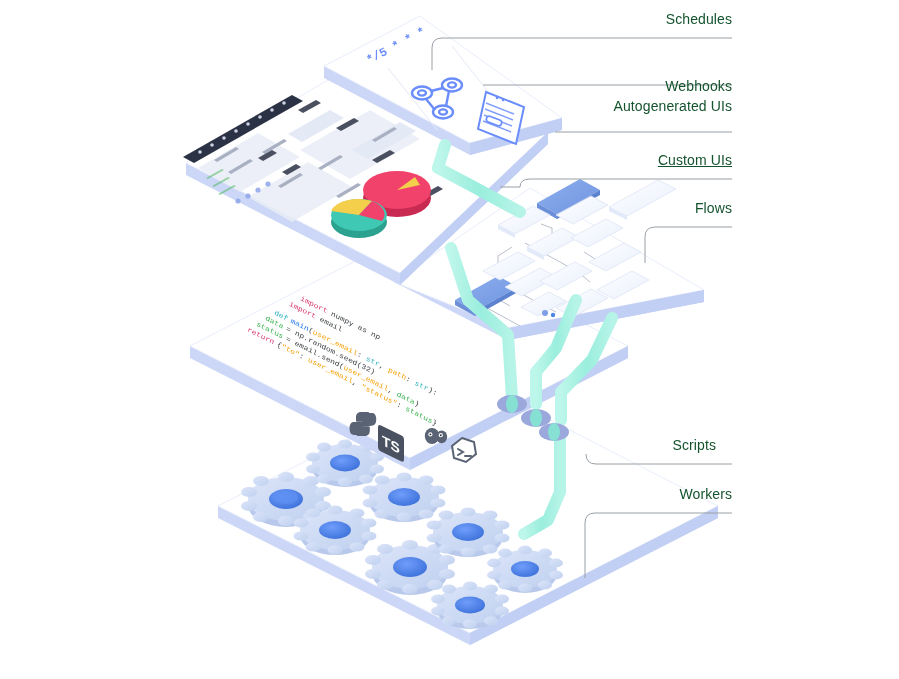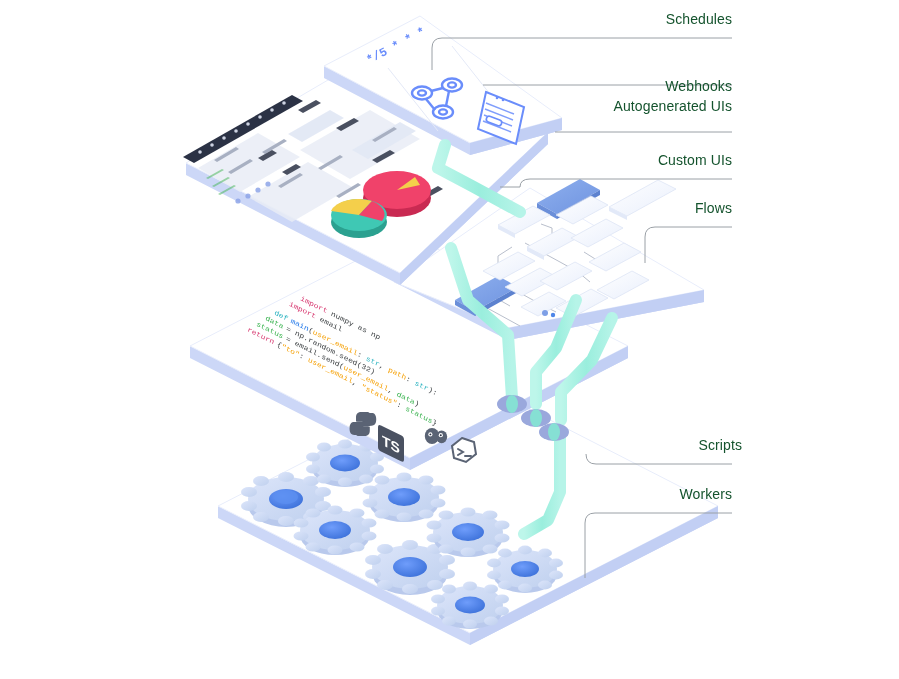--- a/index.html
+++ b/index.html
@@ -420,18 +420,18 @@
       <path d="M732,179 L530,179 Q520,179 520,187 L520,187 L500,187"></path>
       <path d="M732,227 L655,227 Q645,227 645,237 L645,263"></path>
       <path d="M732,464 L596,464 Q586,464 586,454"></path>
       <path d="M732,513 L595,513 Q585,513 585,523 L585,578"></path>
     </g>
   </svg>
 
   <div class="lbl" style="right:167px;top:11px;">Schedules</div>
   <div class="lbl" style="right:167px;top:58px;margin-top:20px;">Webhooks</div>
   <div class="lbl" style="right:167px;top:98px;">Autogenerated UIs</div>
-  <div class="lbl" style="right:167px;top:152px;">Custom UIs</div>
+  <div class="lbl" style="right:167px;top:152px;text-decoration:underline;">Custom UIs</div>
   <div class="lbl" style="right:167px;top:200px;">Flows</div>
-  <div class="lbl" style="right:157px;top:437px;">Scripts</div>
+  <div class="lbl" style="right:183px;top:437px;">Scripts</div>
   <div class="lbl" style="right:167px;top:486px;margin-left:26px;">Workers</div>
 
 </div>
 
 </body></html>

